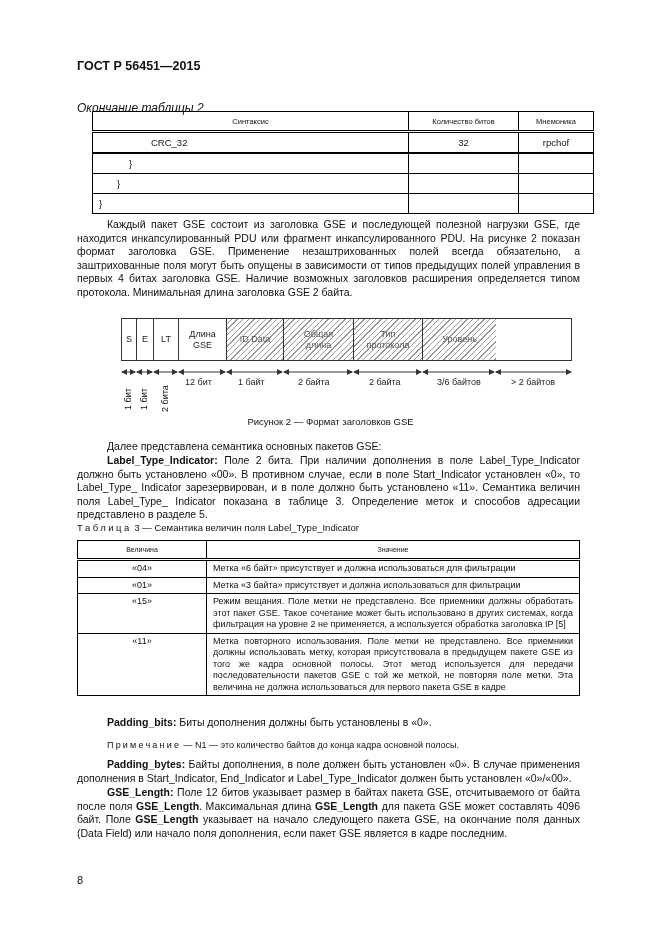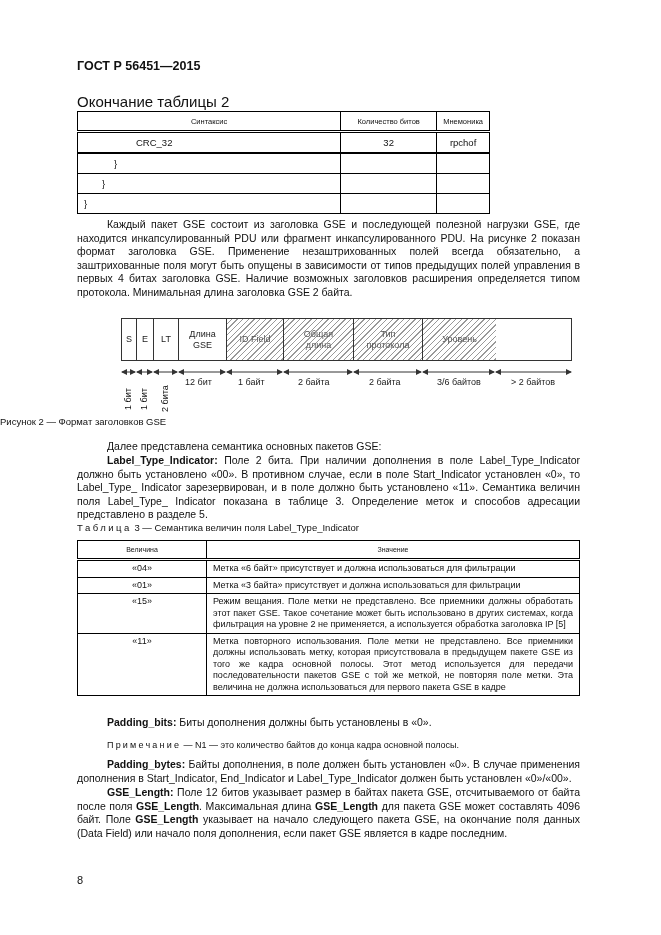--- a/index.html
+++ b/index.html
@@ -1,38 +1,38 @@
 <!DOCTYPE html>
 <html><head>
 <meta charset="utf-8">
 <style>
   html, body { margin:0; padding:0; background:#fff; }
   body { width:661px; height:935px; position:relative; overflow:hidden;
          font-family:"Liberation Sans", sans-serif; color:#111; }
   .abs { position:absolute; }
   .hdr { left:77px; top:59px; font-weight:bold; font-size:12.5px; }
-  .caption-it { left:77px; top:93px; font-size:15px; }
+  .caption-it { left:77px; top:101px; font-style:italic; font-size:12px; }
   table { border-collapse:collapse; }
-  .t2 { left:77px; top:111px; width:413px; font-size:9.5px; }
+  .t2 { left:92px; top:111px; width:502px; font-size:9.5px; }
   .t2 td, .t2 th { border:1.6px solid #000; padding:0 6px; height:19px; }
   .t2 th { font-weight:normal; font-size:7.5px; height:18px; text-align:center; border-bottom:3px double #000; }
   .t2 td.c { text-align:center; }
   .t2 .thick td { border-bottom:2.4px solid #000; }
   .para { left:77px; width:503px; font-size:10.5px; line-height:13.6px; text-align:justify; }
   .ind { text-indent:30px; }
   b { font-weight:bold; }
   
   .diag { left:121px; top:318px; width:451px; height:43px; border:1px solid #333; box-sizing:border-box; display:flex; }
   .cell { height:100%; border-right:1px solid #333; box-sizing:border-box; display:flex; align-items:center; justify-content:center; text-align:center; font-size:9px; line-height:11px; color:#222; }
   .cell:last-child { border-right:none; }
   .hatch { background:repeating-linear-gradient(135deg, #fff 0 3px, #999 3px 4px); color:#555; }
   .arrows { left:121px; top:368px; width:451px; height:8px; }
   .lbls { font-size:9px; color:#222;text-align:center; }
   .vlbl { font-size:9px; transform:rotate(-90deg); transform-origin:left top; white-space:nowrap; }
-  .figcap { left:0; width:661px; top:416px; font-size:9.5px; }
+  .figcap { left:0; width:661px; top:416px; text-align:center; font-size:9.5px; }
   .t3cap { left:77px; top:522px; font-size:9.5px; }
   .t3cap .sp { letter-spacing:2.5px; }
   .t3 { left:77px; top:540px; width:503px; font-size:9px; }
   .t3 td, .t3 th { border:1.6px solid #000; padding:2px 6px; vertical-align:top; line-height:11.5px; }
   .t3 th { font-weight:normal; font-size:7px; text-align:center; height:13px; border-bottom:3px double #000; vertical-align:middle; }
   .t3 td.v { text-align:center; width:116px; }
   .t3 td.m { text-align:justify; }
   .note { left:107px; top:740px; font-size:9px; }
   .note .sp { letter-spacing:2.2px; }
   .pnum { left:77px; top:874px; font-size:11px; }
@@ -73,21 +73,21 @@
 </tbody>
   </table>
 
 <p class="abs para ind" style="top:218px;margin:0">Каждый пакет GSE состоит из заголовка GSE и последующей полезной нагрузки GSE, где находится инкапсулированный PDU или фрагмент инкапсулированного PDU. На рисунке 2 показан формат заголовка GSE. Применение незаштрихованных полей всегда обязательно, а заштрихованные поля могут быть опущены в зависимости от типов предыдущих полей управления в первых 4 битах заголовка GSE. Наличие возможных заголовков расширения определяется типом протокола. Минимальная длина заголовка GSE 2 байта.</p>
 
 <div class="abs diag">
   <div class="cell" style="width:15px">S</div>
   <div class="cell" style="width:17px">E</div>
   <div class="cell" style="width:25px">LT</div>
   <div class="cell" style="width:48px;padding:0 8px">Длина GSE</div>
-  <div class="cell hatch" style="width:57px">ID Field</div>
+  <div class="cell hatch" style="width:57px">ID Data</div>
   <div class="cell hatch" style="width:70px;padding:0 18px">Общая длина</div>
   <div class="cell hatch" style="width:69px;padding:0 8px">Тип протокола</div>
   <div class="cell hatch" style="width:73px">Уровень</div>
 </div>
 
 <svg class="abs arrows" width="451" height="8" viewBox="0 0 451 8">
   <defs>
     <marker id="ah" markerWidth="6" markerHeight="6" refX="5" refY="3" orient="auto">
         <path d="M0,0 L6,3 L0,6 z" fill="#333"></path>
       </marker>

